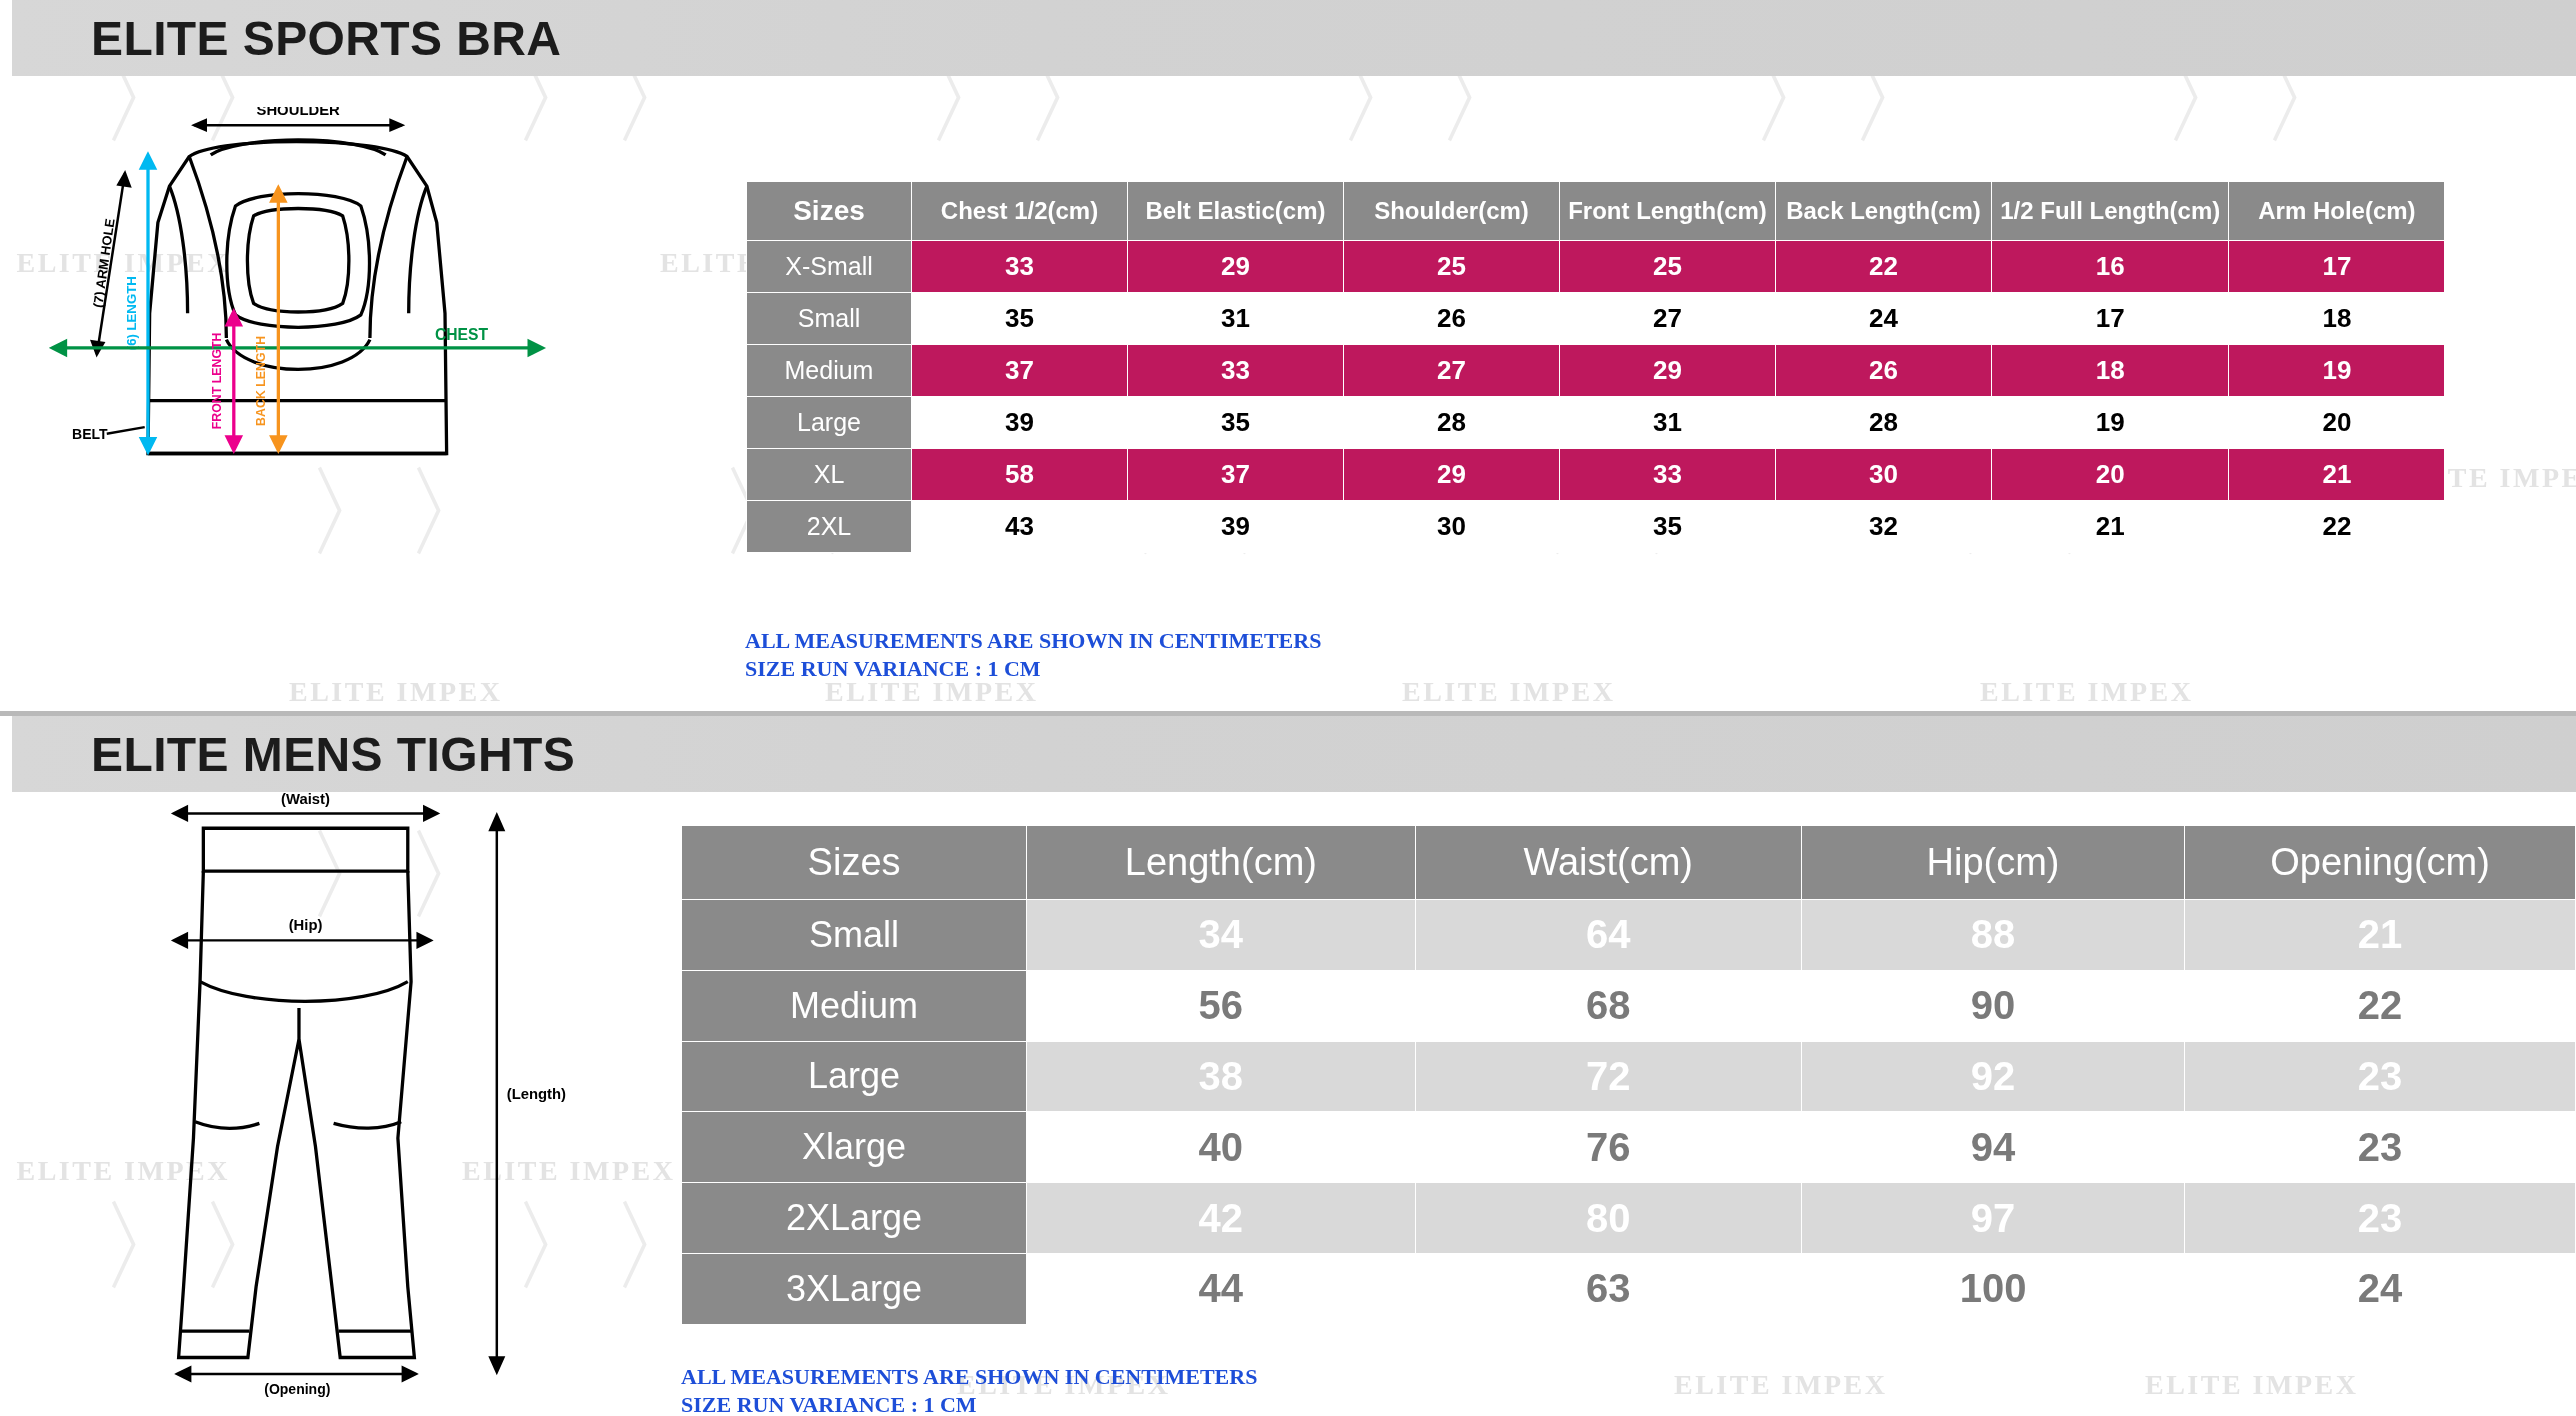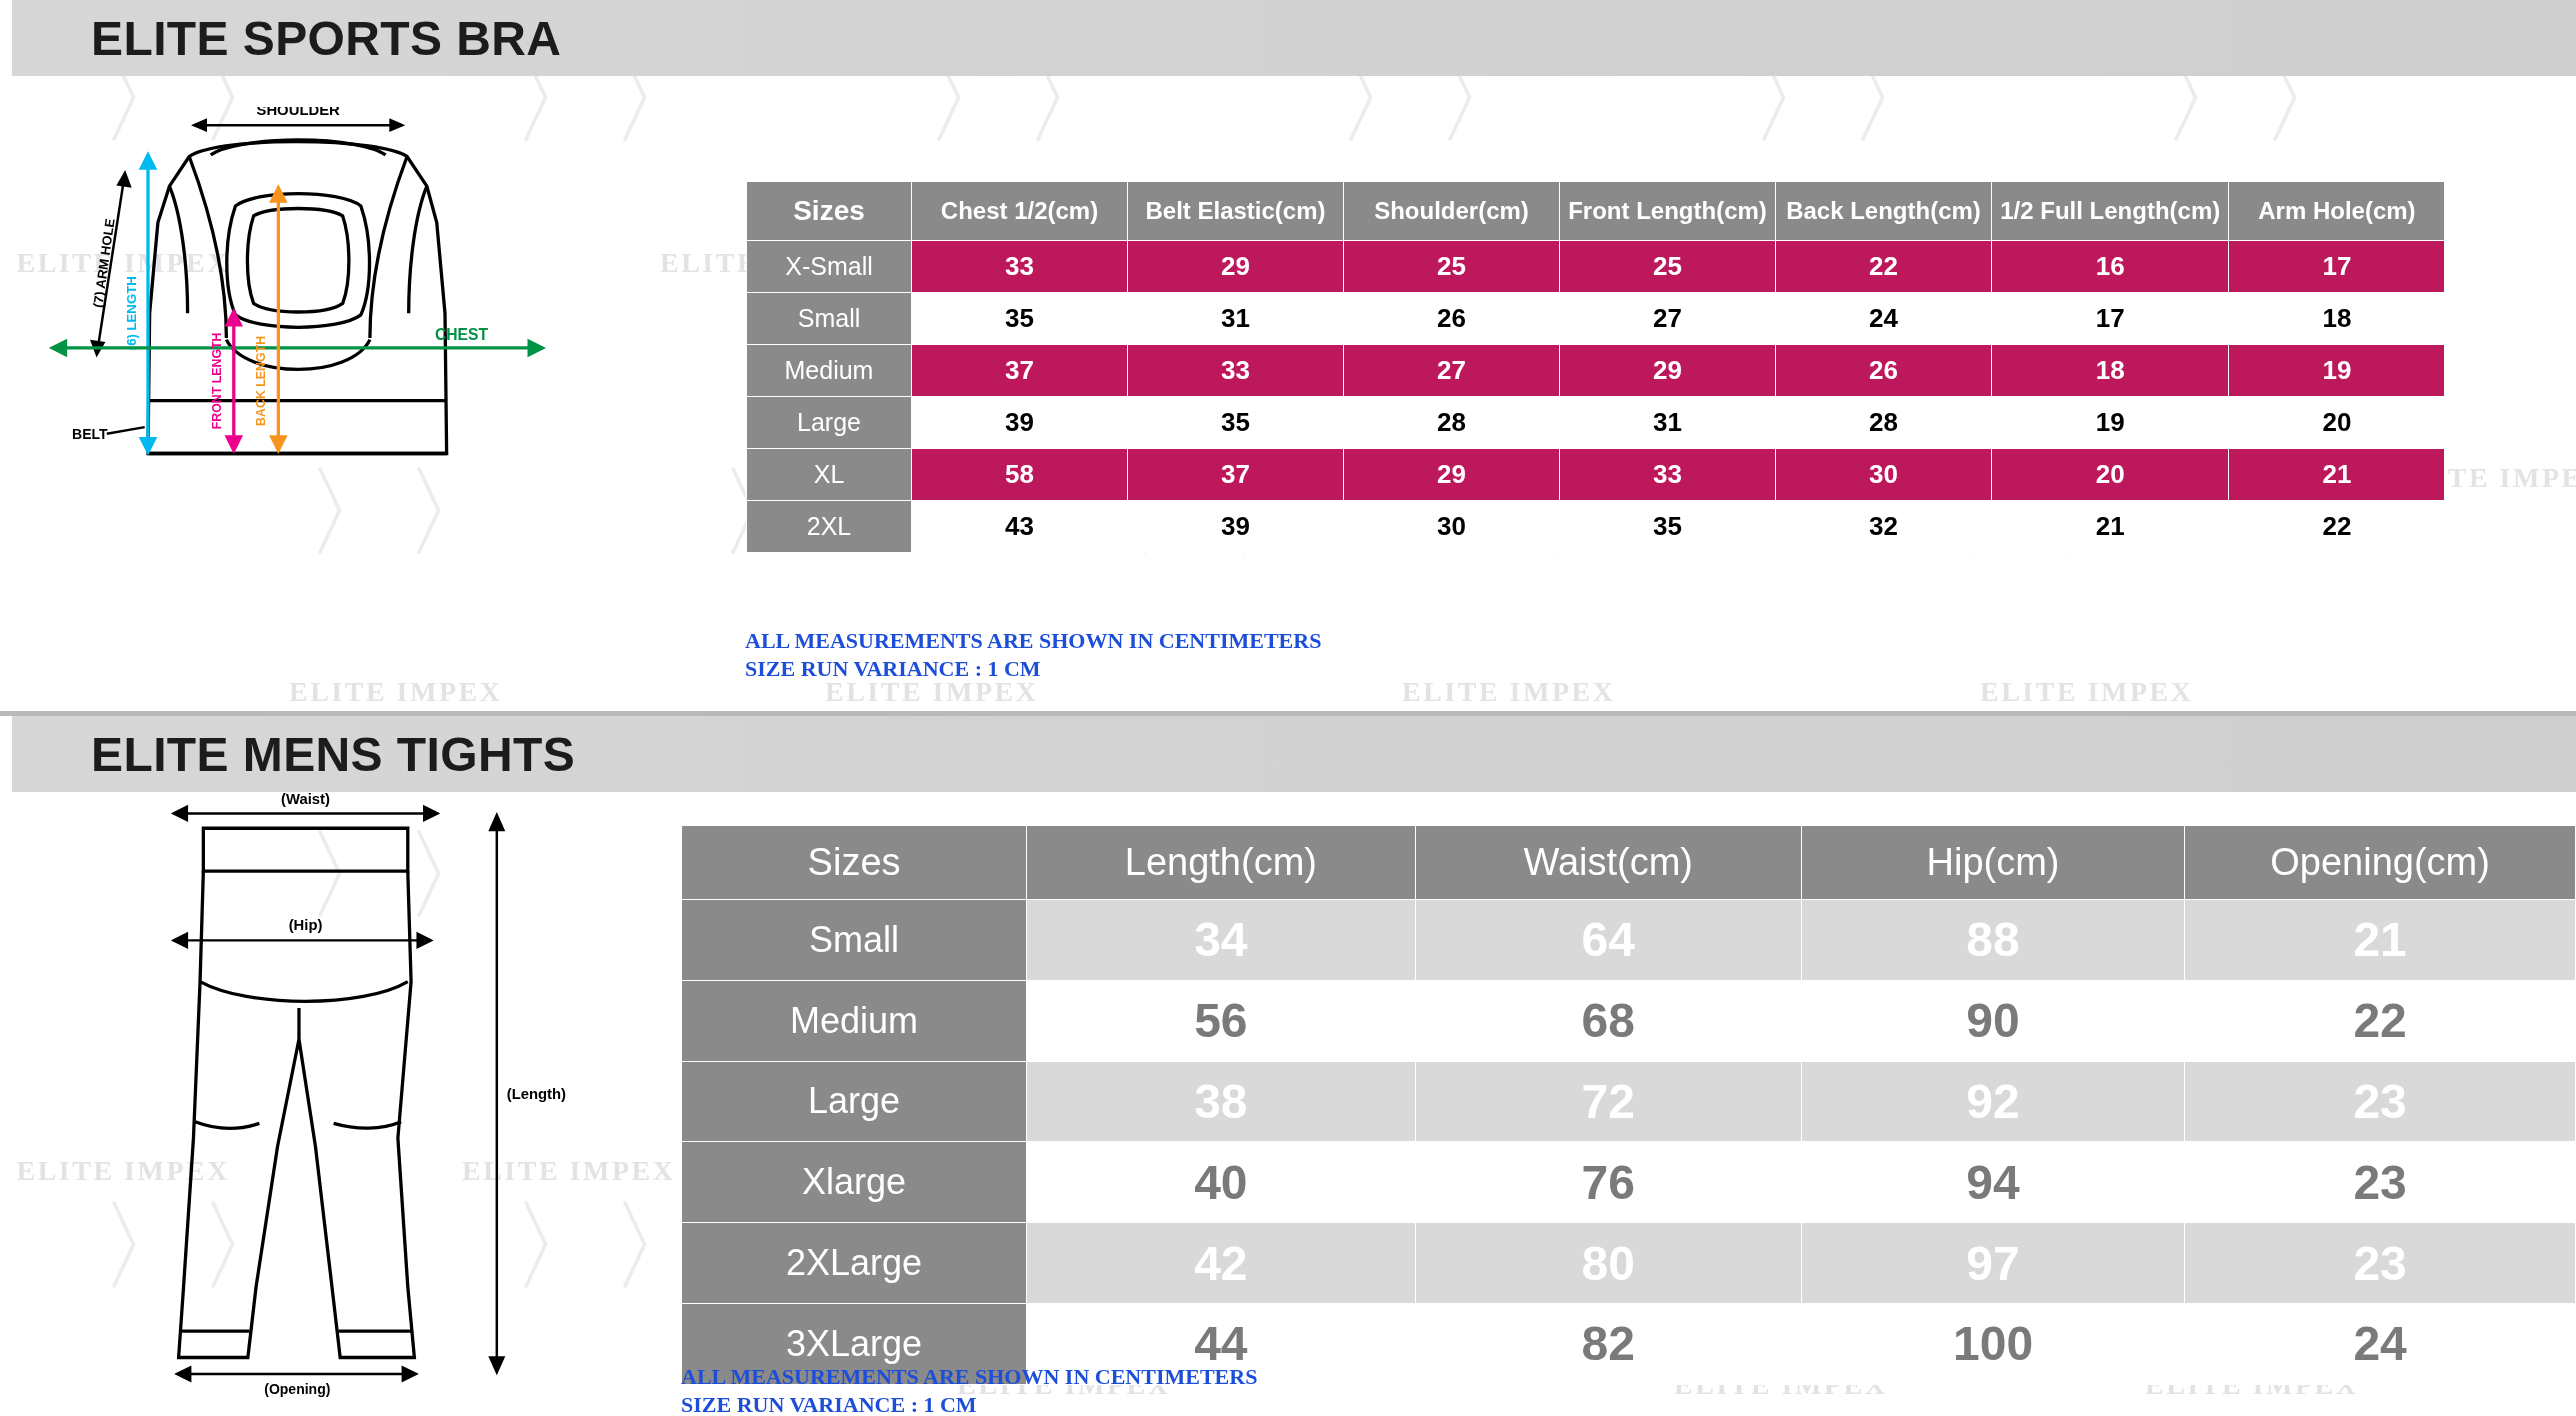--- a/index.html
+++ b/index.html
@@ -121,21 +121,21 @@
     white-space: nowrap;
   }
   #tights-table td.sizecell {
     background: #8a8a8a;
     color: #ffffff;
     font-size: 36px;
     padding: 12.4px 11.5px;
     width: 363px;
   }
   #tights-table td.val {
-    font-size: 48px;
+    font-size: 40px;
     font-weight: bold;
     padding: 12.4px 11.5px;
     width: 405px;
   }
   #tights-table tr.odd td.val { background: #d9d9d9; color: #ffffff; }
   #tights-table tr.even td.val { background: #ffffff; color: #7a7a7a; }
 
   
   .notes {
     position: absolute;
@@ -455,21 +455,21 @@
       <tr class="odd">
         <td class="sizecell">2XLarge</td>
         <td class="val">42</td>
         <td class="val">80</td>
         <td class="val">97</td>
         <td class="val">23</td>
       </tr>
       <tr class="even">
         <td class="sizecell">3XLarge</td>
         <td class="val">44</td>
-        <td class="val">82</td>
+        <td class="val">63</td>
         <td class="val">100</td>
         <td class="val">24</td>
       </tr>
     </tbody>
   </table>
 
   <div class="notes" id="tights-notes">
     <div>ALL MEASUREMENTS ARE SHOWN IN CENTIMETERS</div>
     <div>SIZE RUN VARIANCE : 1 CM</div>
   </div>

